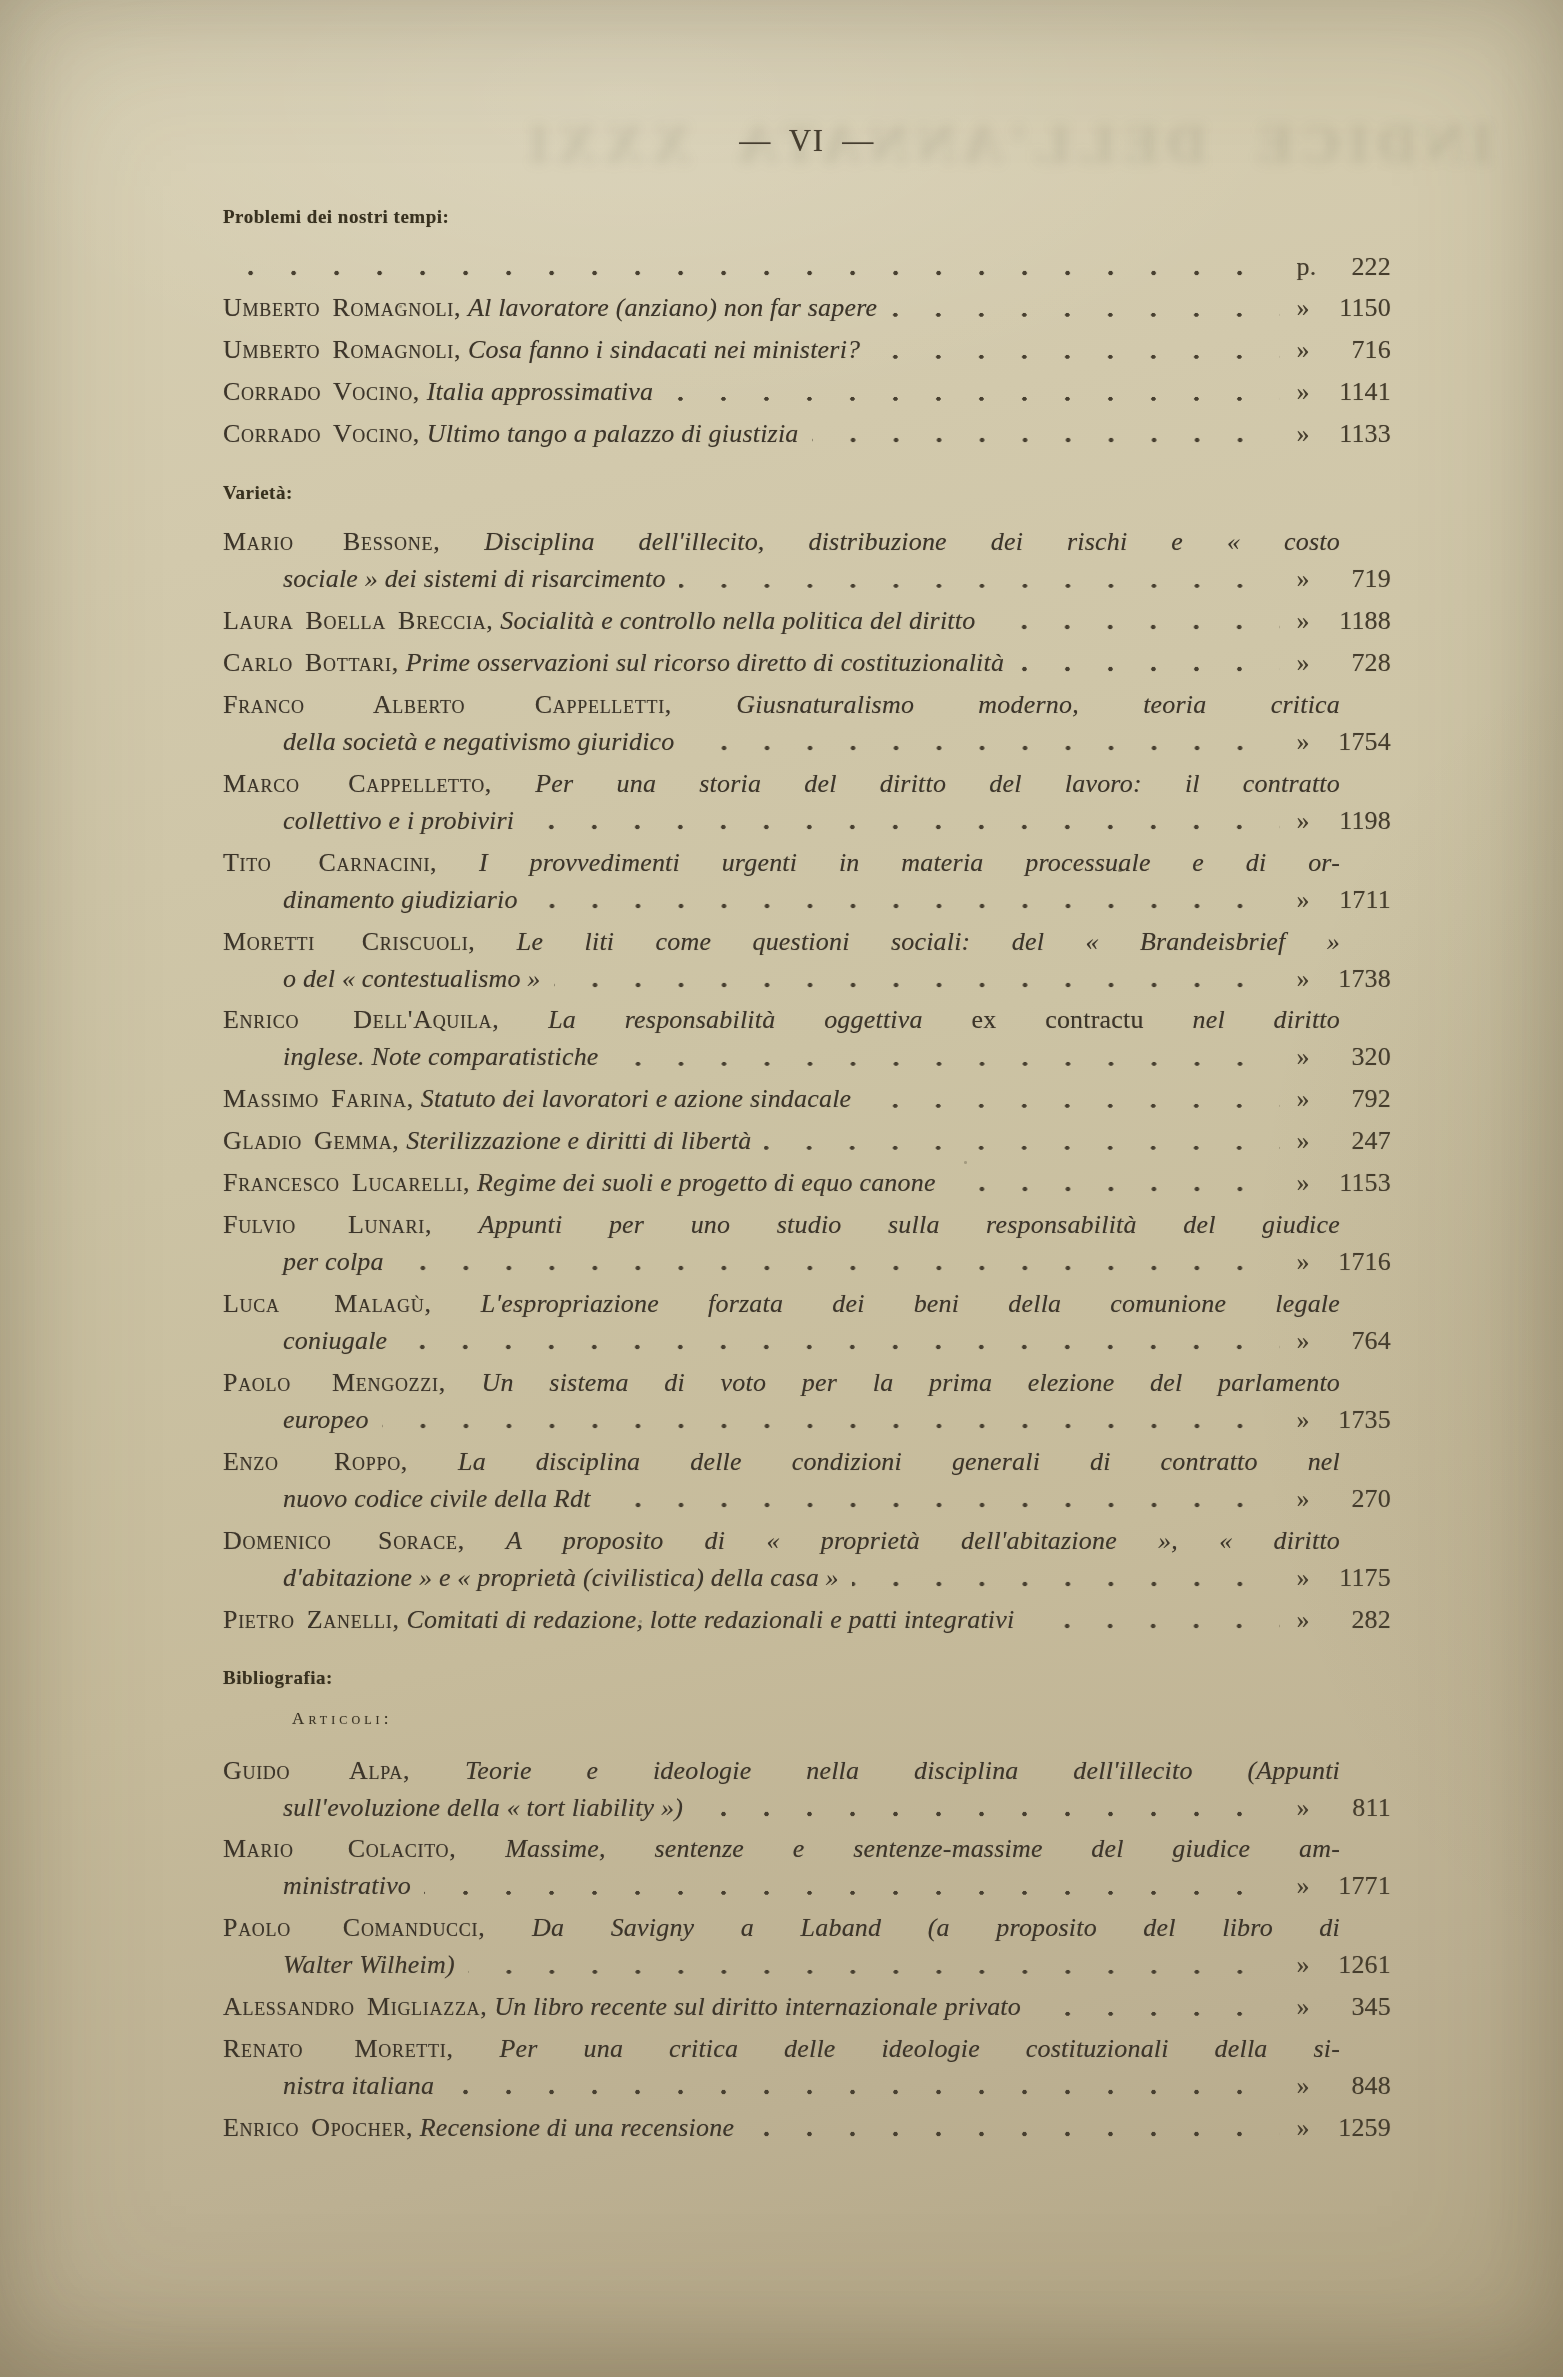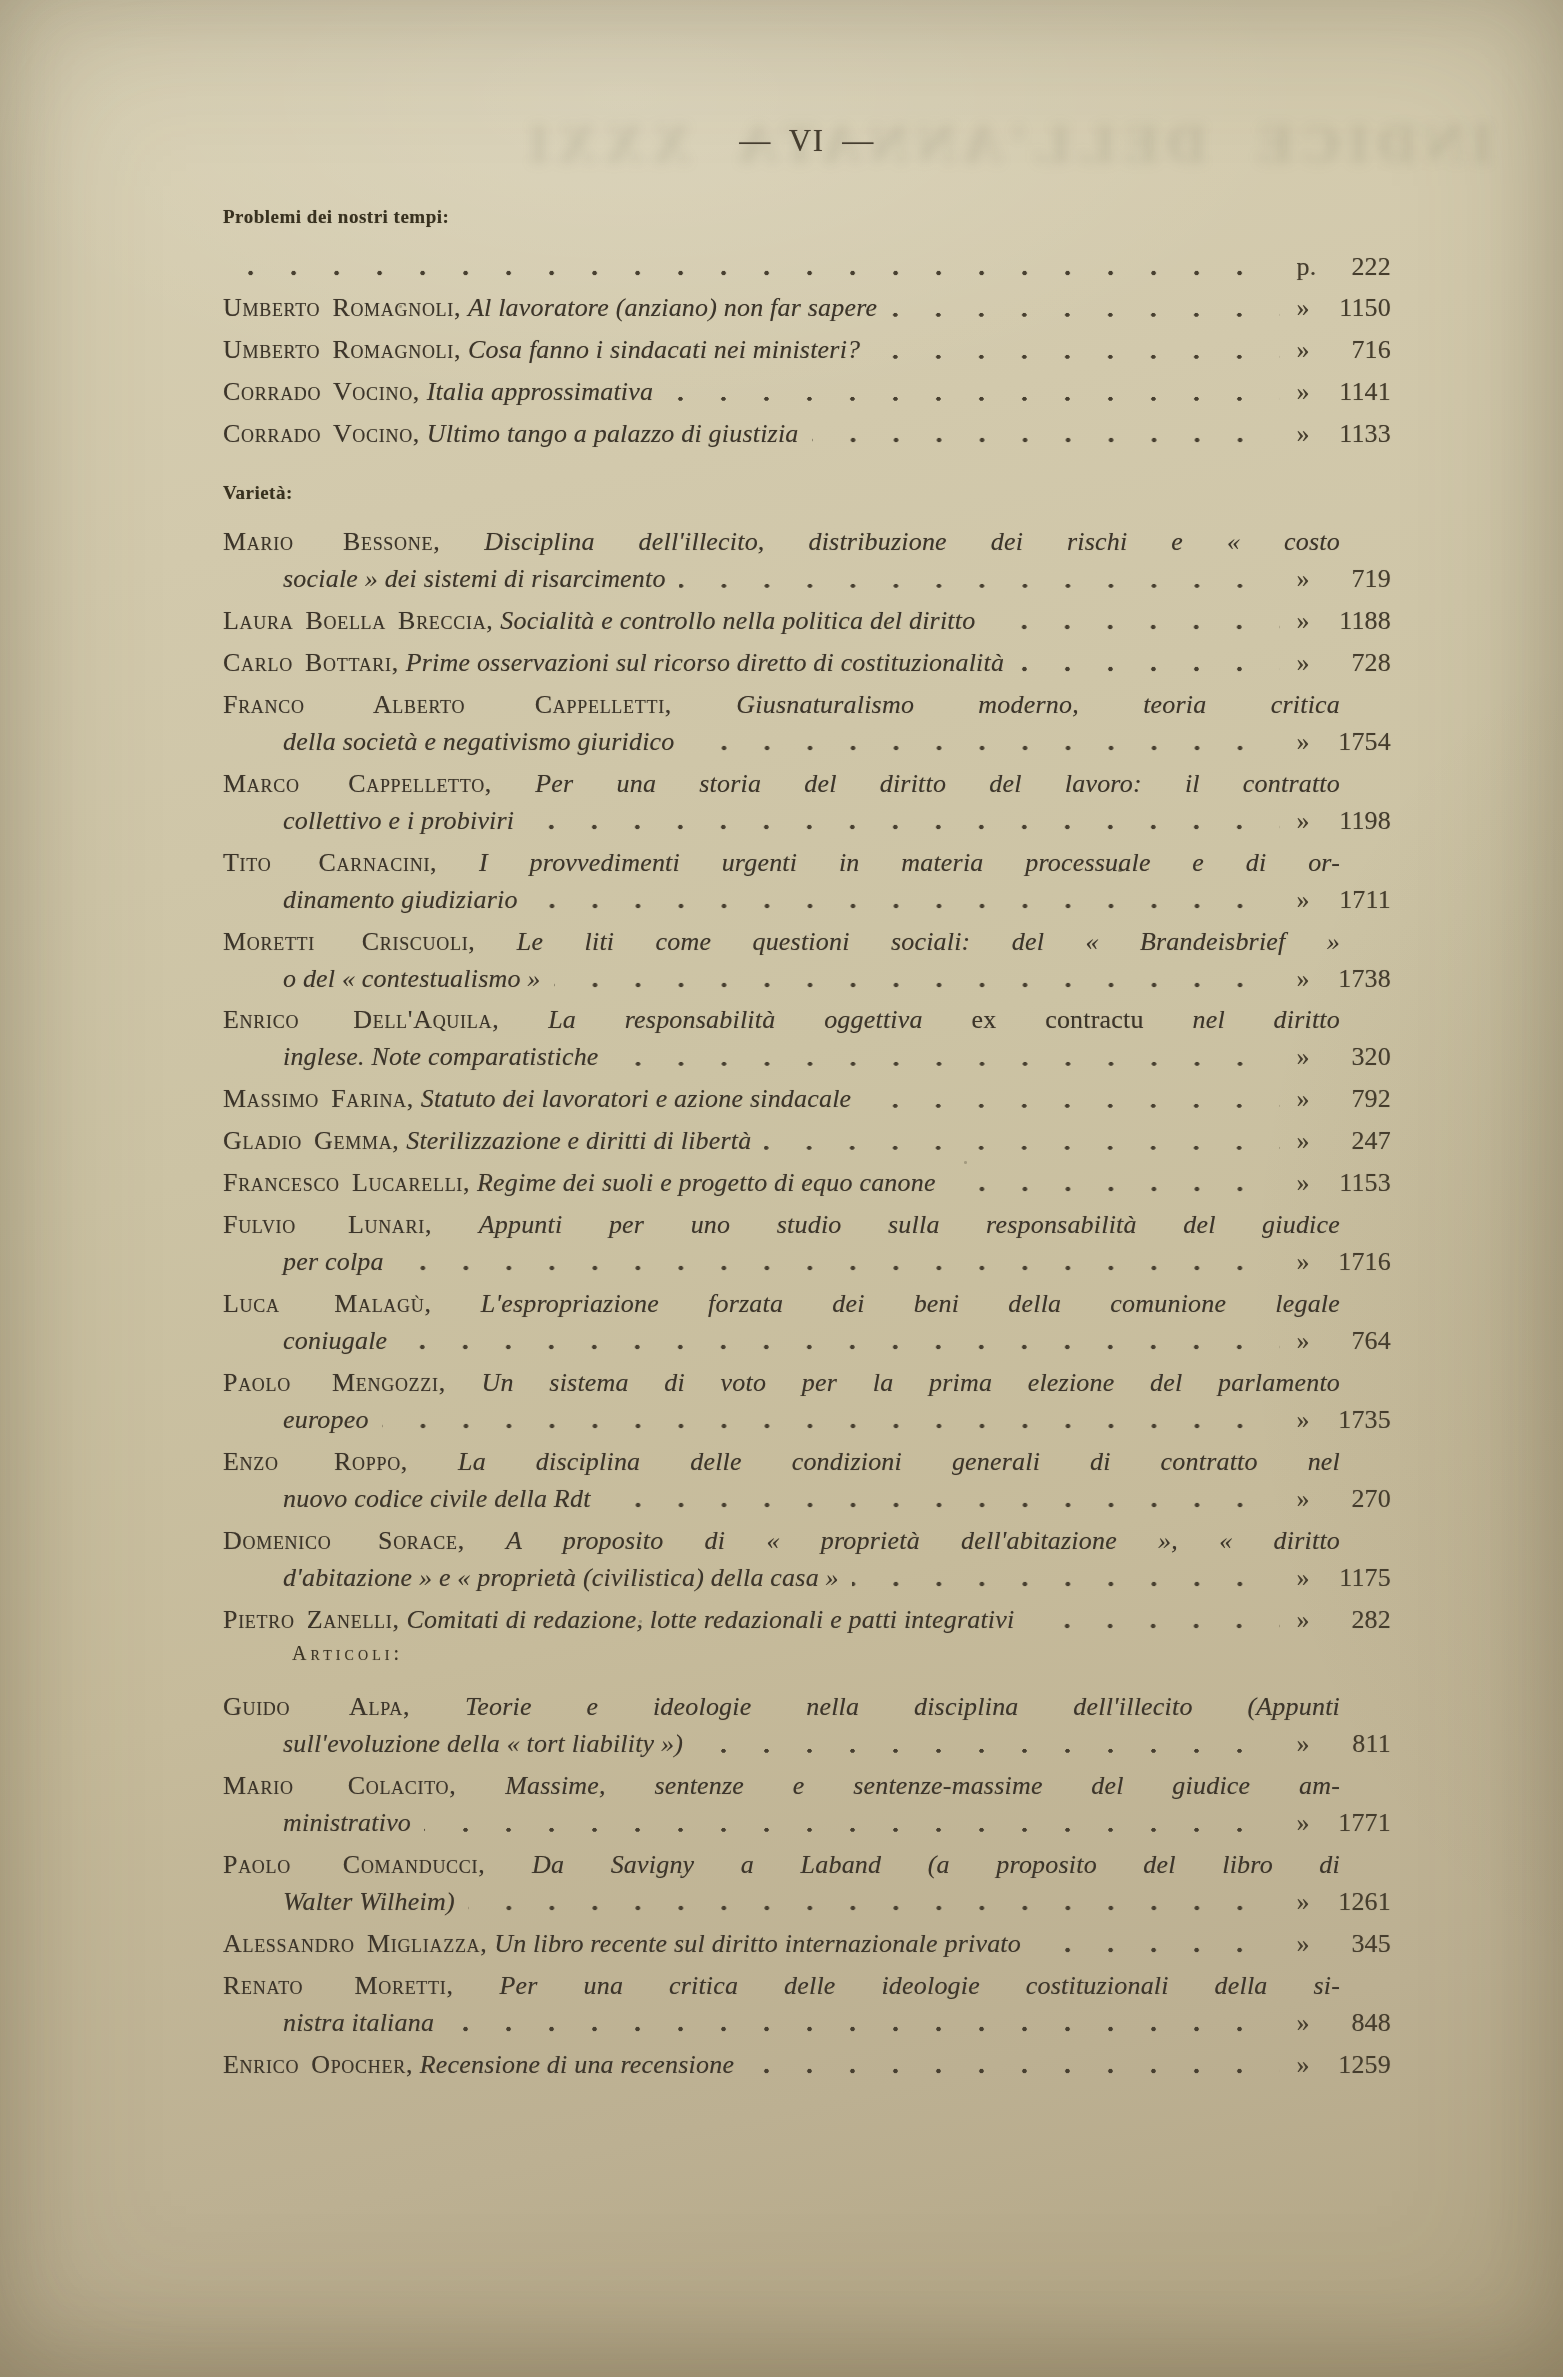--- a/index.html
+++ b/index.html
@@ -44,21 +44,21 @@
   .sec-heading{
     font-weight:bold;font-size:19px;letter-spacing:0.5px;
     margin:29.5px 0 19.6px 0;
     color:#38311f;
   }
   .sec-heading.first{margin-top:0;}
   .sub-heading{
     font-variant:small-caps;
     letter-spacing:4.1px;
     margin:4.9px 0 23px 69px;
-    font-size:20px;
+    font-size:17px;
     color:#3b3425;
     font-family:Liberation Serif, serif;
   }
   .entry{margin-bottom:4.9px;}
   .line{line-height:37px;min-height:37px;}
   .line.haspage{display:flex;align-items:baseline;}
   .line.haspage .txt{flex:0 1 auto;min-width:0;white-space:nowrap;}
   .line.full{
     display:block;
     text-align:justify;
@@ -285,20 +285,21 @@
         </div>
       </div>
       <div class="entry">
         <div class="line haspage">
           <span class="txt"><span class="author">Pietro Zanelli,</span> <span class="it">Comitati di redazione, lotte redazionali e patti integrativi</span></span>
           <span class="leader"></span>
           <span class="ref">»</span>
           <span class="pg">282</span>
         </div>
       </div>
+      <div class="sec-heading">Bibliografia:</div>
       <div class="sub-heading">Articoli:</div>
       <div class="entry">
         <div class="line full"><span class="txt"><span class="author">Guido Alpa,</span> <span class="it">Teorie e ideologie nella disciplina dell'illecito (Appunti</span></span></div>
         <div class="line indent haspage">
           <span class="txt"><span class="it">sull'evoluzione della « tort liability »)</span></span>
           <span class="leader"></span>
           <span class="ref">»</span>
           <span class="pg">811</span>
         </div>
       </div>

